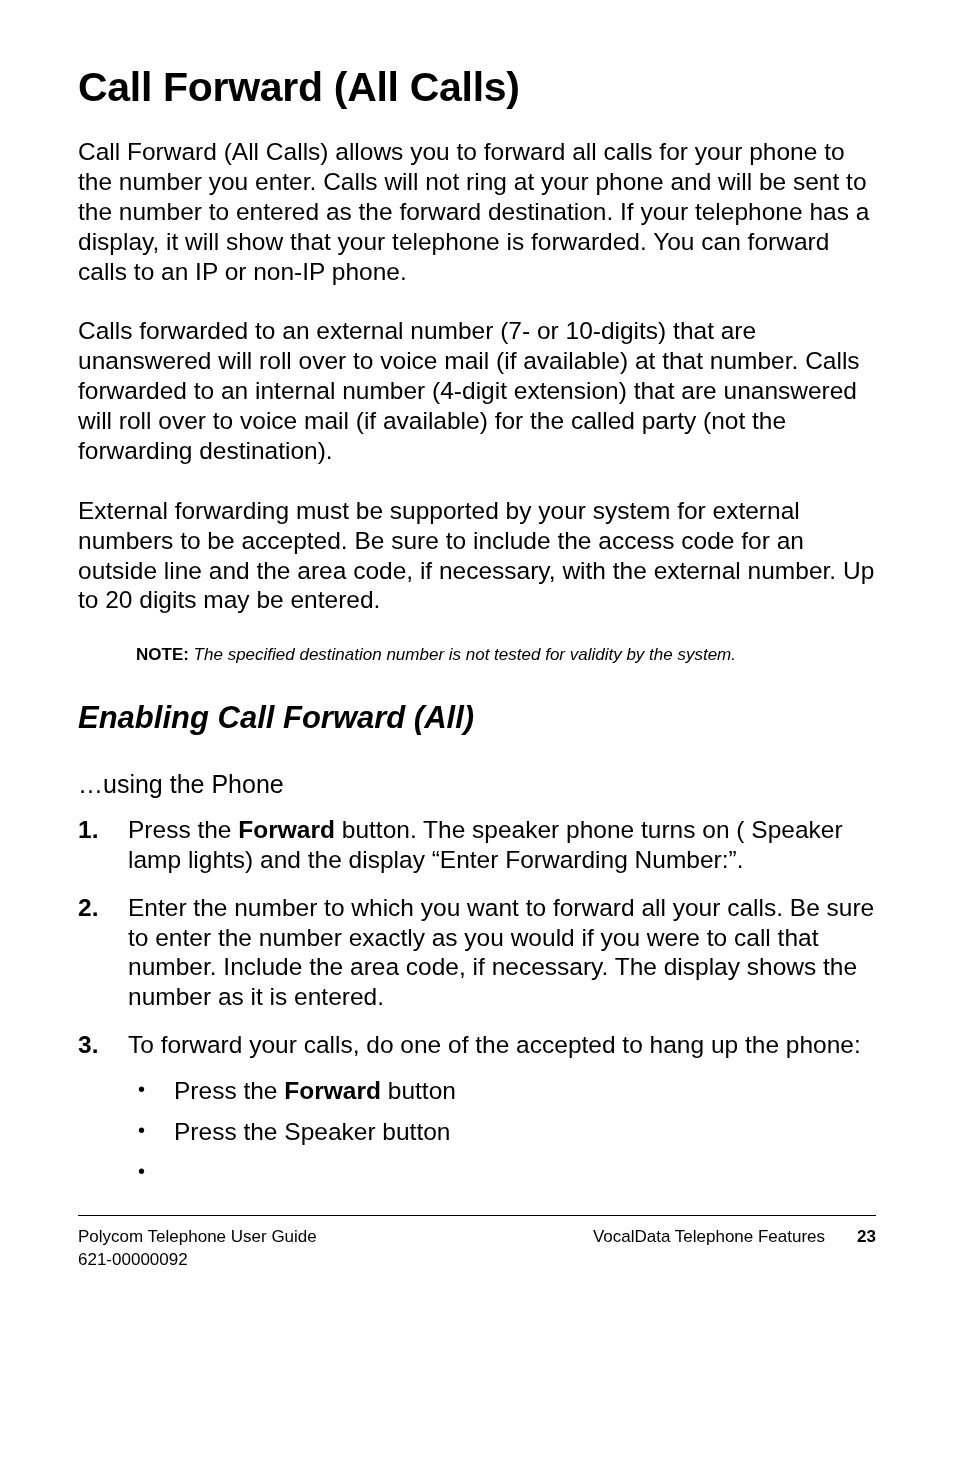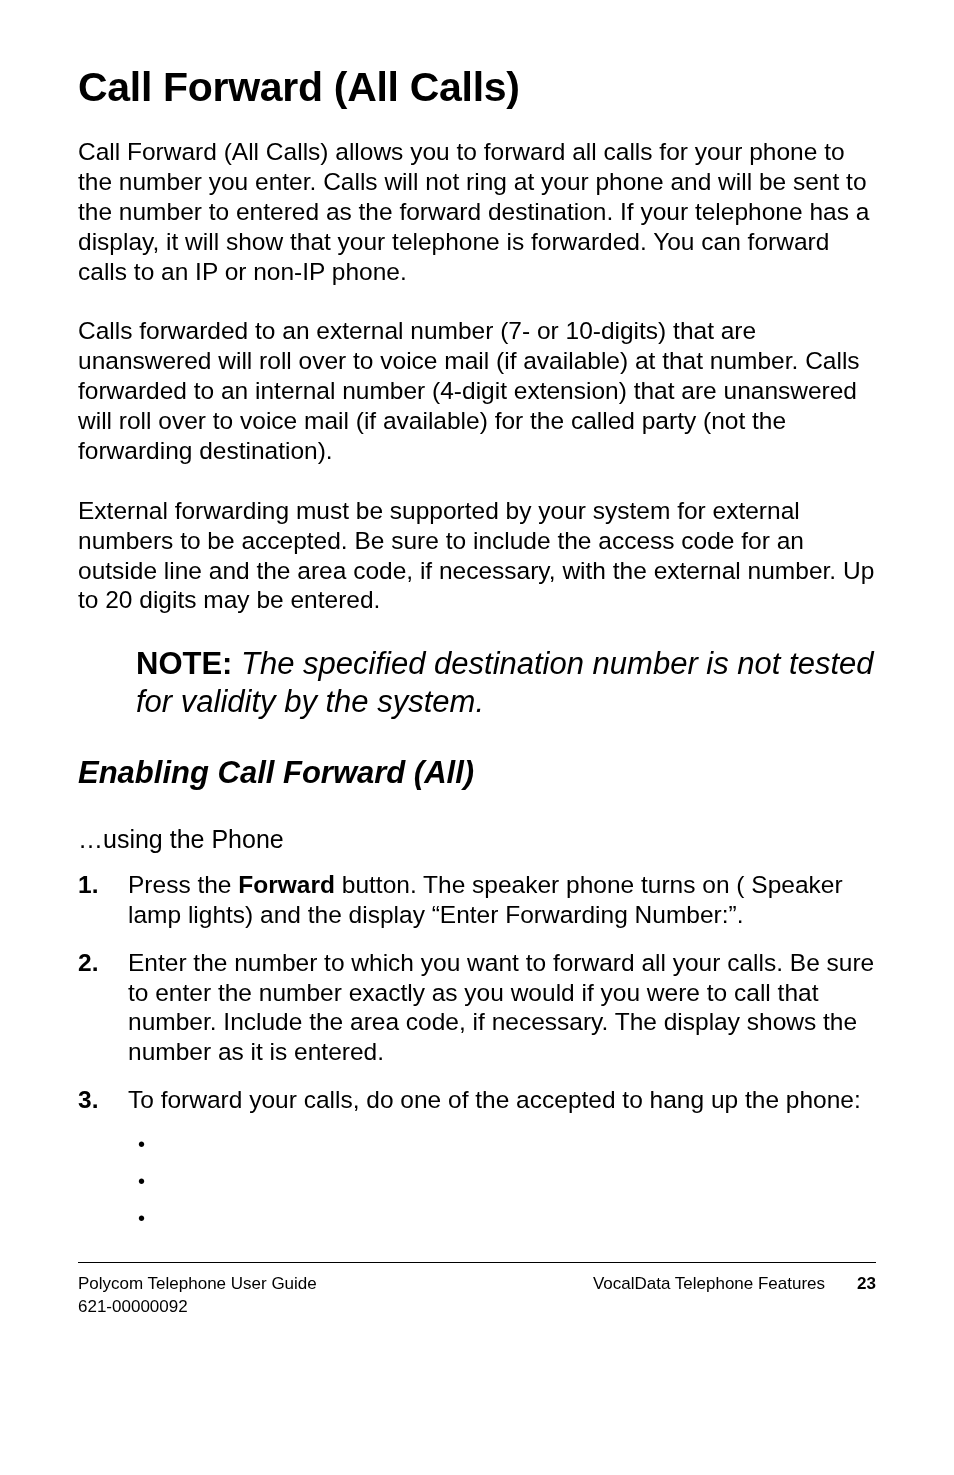--- a/index.html
+++ b/index.html
@@ -22,21 +22,21 @@
     margin-bottom: 26px;
     letter-spacing: -0.3px;
   }
   .para {
     font-size: 24.5px;
     line-height: 1.22;
     margin-bottom: 30px;
   }
   .note-block {
     padding-left: 58px;
-    font-size: 31px;
+    font-size: 17px;
     line-height: 1.22;
     margin-bottom: 34px;
   }
   .note-label {
     font-weight: 700;
   }
   .note-body {
     font-style: italic;
   }
   .h2 {
@@ -142,23 +142,27 @@
       <span class="ol-num">2.</span>
       <span class="ol-body">Enter the number to which you want to forward all your calls. Be sure to enter the number exactly as you would if you were to call that number. Include the area code, if necessary. The display shows the number as it is entered.</span>
     </li>
     <li>
       <span class="ol-num">3.</span>
       <span class="ol-body">
         <span>To forward your calls, do one of the accepted to hang up the phone:</span>
         <ul class="ul">
           <li>
             <span class="bullet">•</span>
+            <span>
+              <span>Press the </span><span class="b">Forward</span><span> button</span>
+            </span>
           </li>
           <li>
             <span class="bullet">•</span>
+            <span>Press the Speaker button</span>
           </li>
           <li>
             <span class="bullet">•</span>
           </li>
         </ul>
       </span>
     </li>
   </ol>
 
   <hr class="footer-rule">

